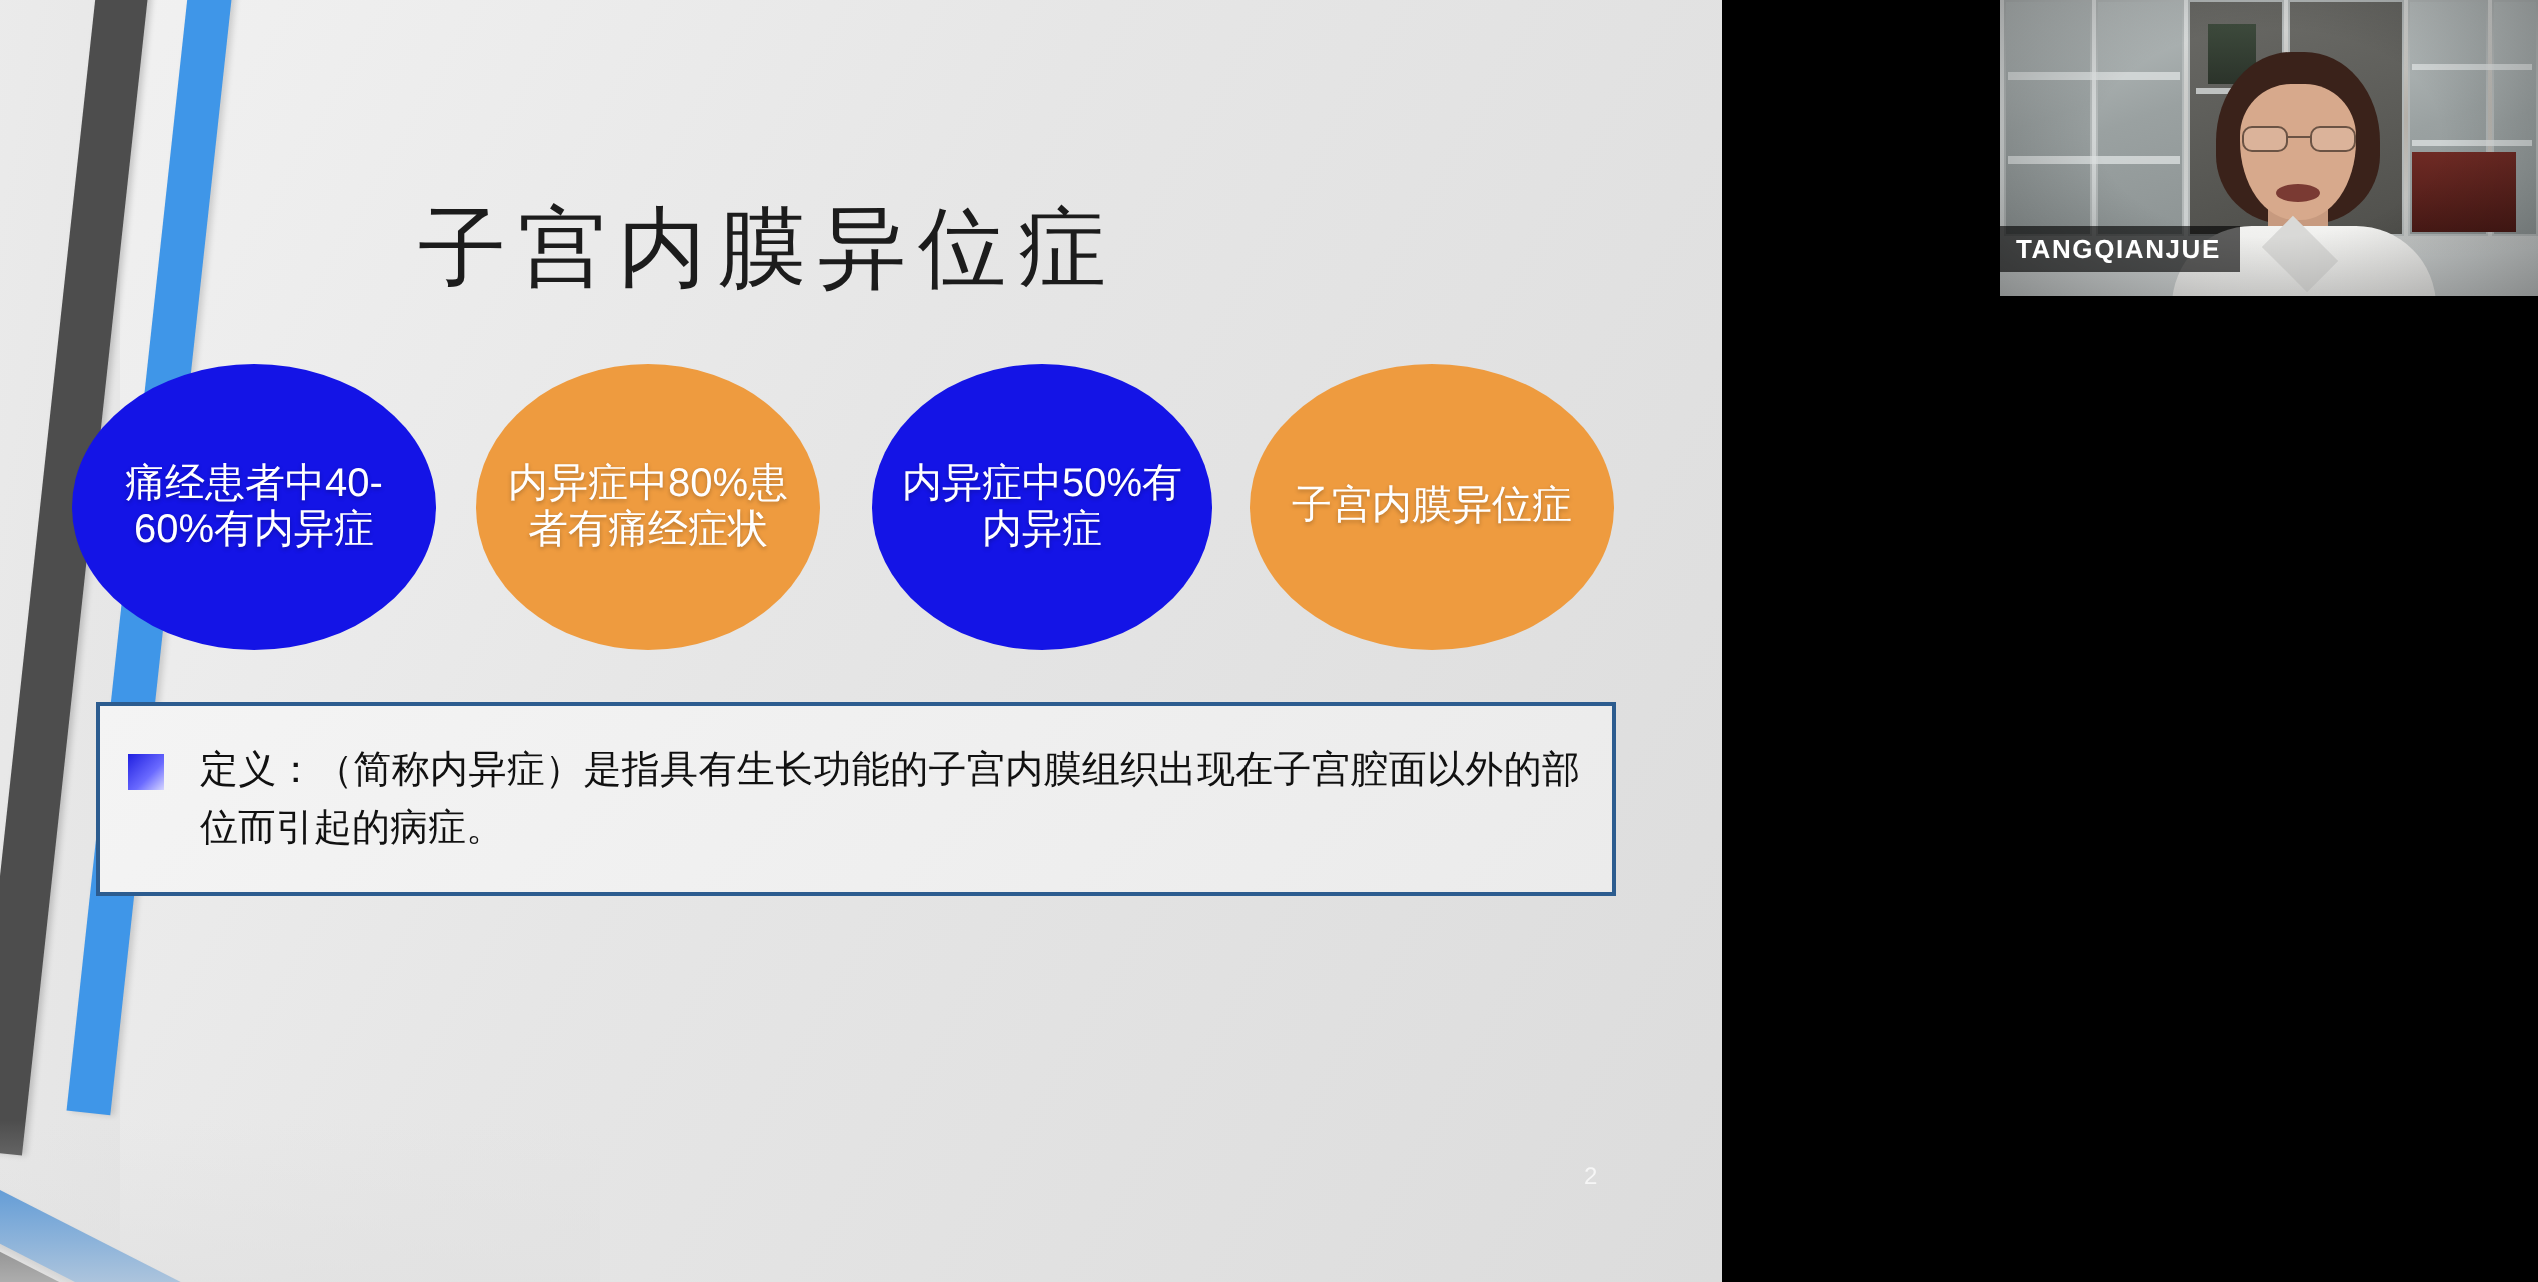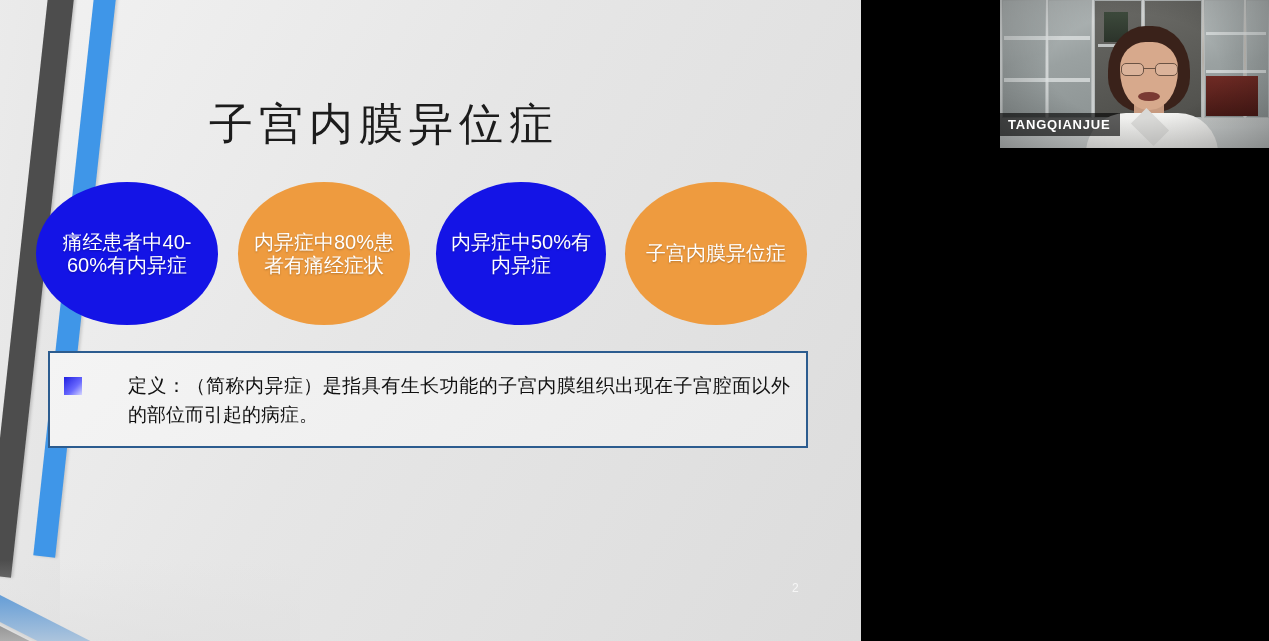--- a/index.html
+++ b/index.html
@@ -145,21 +145,20 @@
     left: 48px;
     top: 351px;
     width: 760px;
     height: 97px;
     border: 2px solid #2c5c8f;
     background: linear-gradient(135deg, #f4f4f4 0%, #ebebeb 100%);
     box-sizing: border-box;
     display: flex;
     align-items: flex-start;
     padding: 18px 16px 0 14px;
-    gap: 28px;
   }
   #definition-bullet {
     flex: 0 0 auto;
     width: 18px;
     height: 18px;
     margin-top: 6px;
     margin-right: 18px;
     background: linear-gradient(135deg, #1f1fe0 0%, #6a6aff 60%, #d6d6ff 100%);
   }
   #definition-text {

